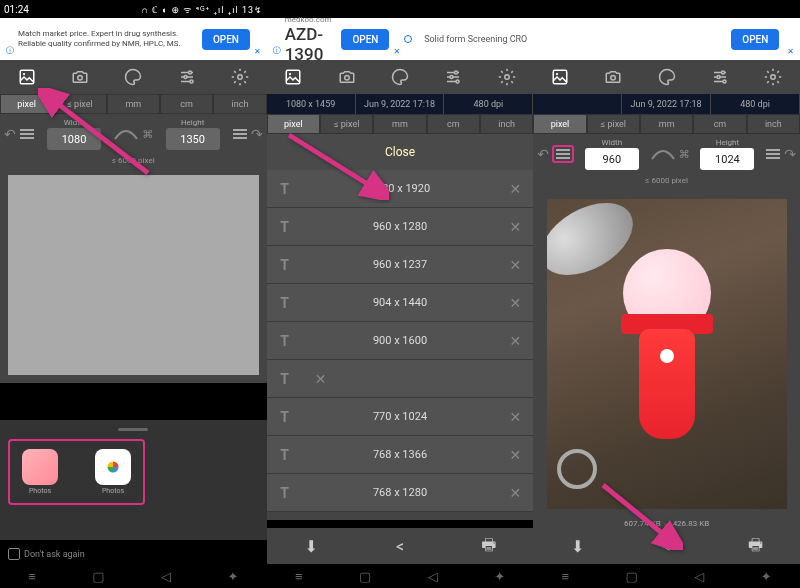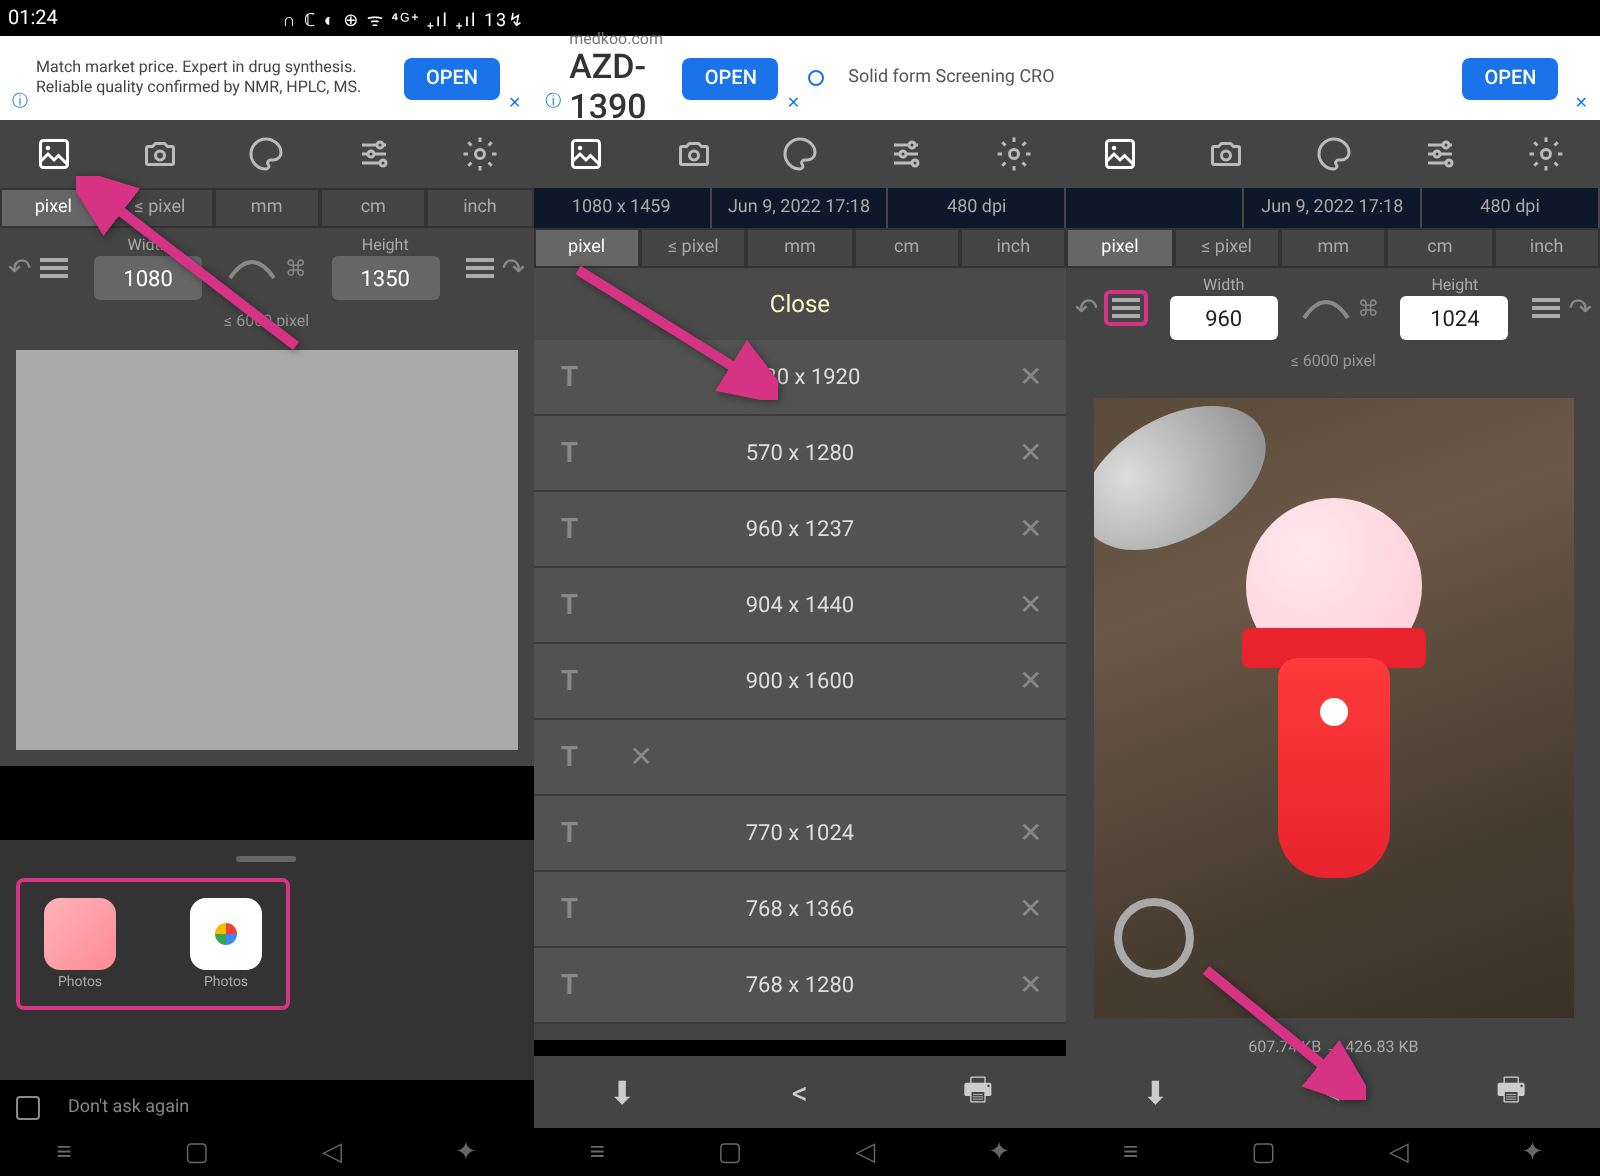--- a/index.html
+++ b/index.html
@@ -38,21 +38,21 @@
 .limit-text{text-align:center;color:#999;font-size:8px;padding:2px 0;background:#444}
 .canvas-area{background:#444;padding:8px}
 .canvas{width:100%;height:200px;background:#aaa}
 .picker-overlay{position:absolute;bottom:48px;left:0;right:0;height:120px;background:#333;padding:8px}
 .picker-apps{display:flex;gap:29px;padding:8px;border:2px solid #d63384;border-radius:4px;width:fit-content}
 .app{width:44px;text-align:center}
 .app-icon{width:36px;height:36px;border-radius:8px;margin:0 auto 2px}
 .app-label{font-size:7px;color:#aaa}
 .photos1{background:linear-gradient(135deg,#ffb3ba,#ff8a95)}
 .photos2{background:#fff;display:flex;align-items:center;justify-content:center}
-.checkbox-row{position:absolute;bottom:28px;left:8px;display:flex;align-items:center;gap:14px;color:#888;font-size:9px}
+.checkbox-row{position:absolute;bottom:28px;left:8px;display:flex;align-items:center;gap:4px;color:#888;font-size:9px}
 .checkbox{width:12px;height:12px;border:1px solid #888;border-radius:2px}
 .navbar{position:absolute;bottom:0;left:0;right:0;height:24px;background:#000;display:flex;justify-content:space-around;align-items:center;color:#666}
 .navbar span{font-size:13px}
 .size-list{background:#444;height:386px;overflow:hidden}
 .size-header{height:36px;display:flex;align-items:center;justify-content:center;color:#fef9c3;font-size:12px;background:#4a4a4a}
 .size-row{height:38px;display:flex;align-items:center;border-bottom:1px solid #3a3a3a;background:#525252}
 .size-t{width:36px;text-align:center;color:#888;font-size:14px;font-weight:bold}
 .size-val{flex:1;text-align:center;color:#ddd;font-size:11px}
 .size-x{width:36px;text-align:center;color:#888;font-size:14px}
 .bottom-bar{position:absolute;bottom:24px;left:0;right:0;height:36px;background:#444;display:flex}
@@ -257,21 +257,21 @@
   </div>
   <div class="size-list">
     <div class="size-header">Close</div>
     <div class="size-row">
           <div class="size-t">T</div>
           <div class="size-val">1080 x 1920</div>
           <div class="size-x">✕</div>
         </div>
     <div class="size-row">
           <div class="size-t">T</div>
-          <div class="size-val">570 x 1280</div>
+          <div class="size-val">960 x 1280</div>
           <div class="size-x">✕</div>
         </div>
     <div class="size-row">
           <div class="size-t">T</div>
           <div class="size-val">960 x 1237</div>
           <div class="size-x">✕</div>
         </div>
     <div class="size-row">
           <div class="size-t">T</div>
           <div class="size-val">904 x 1440</div>

